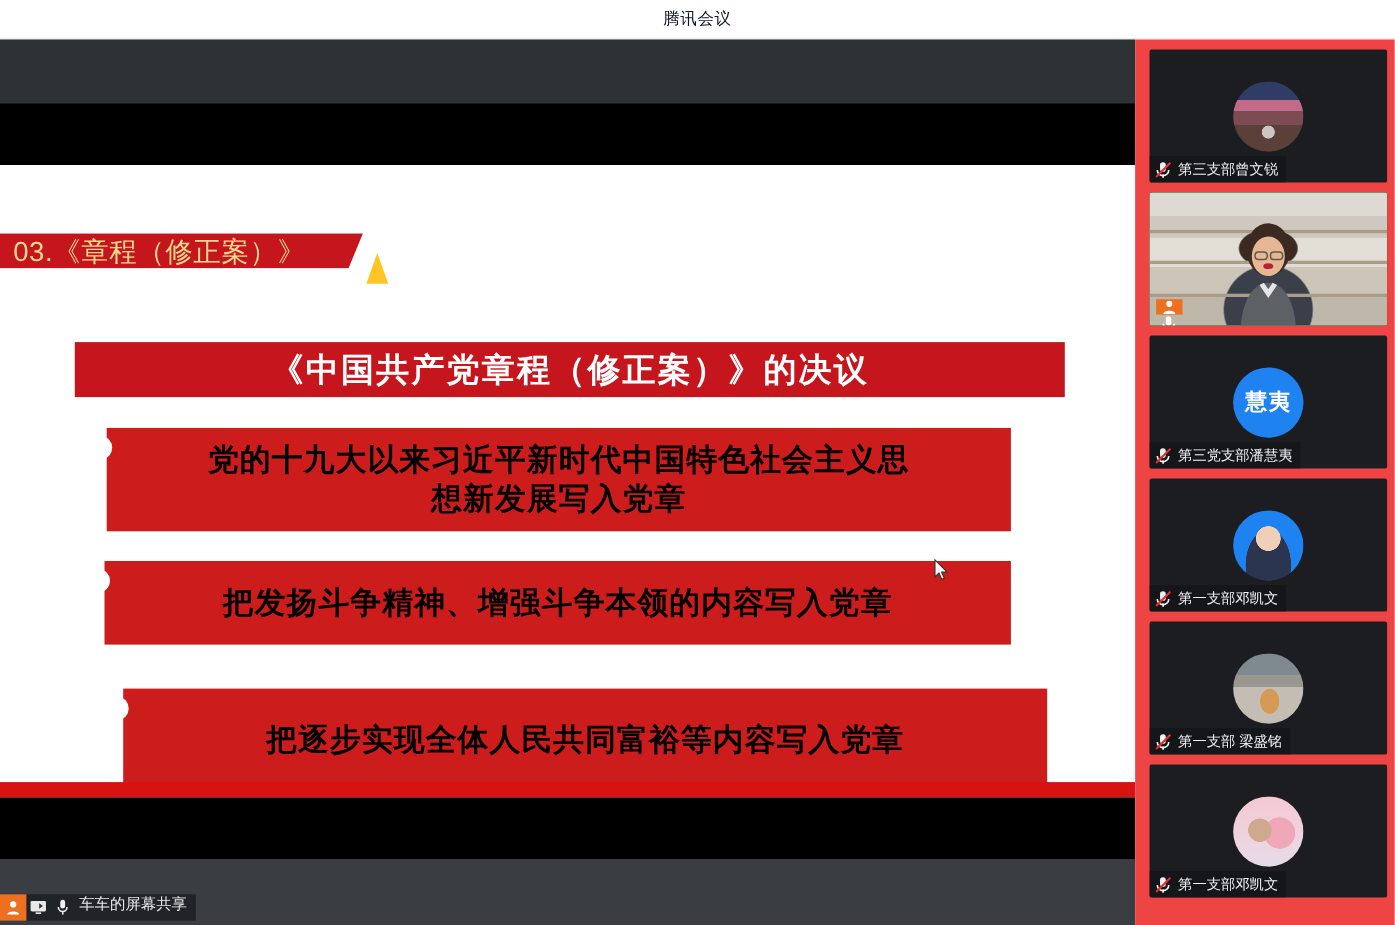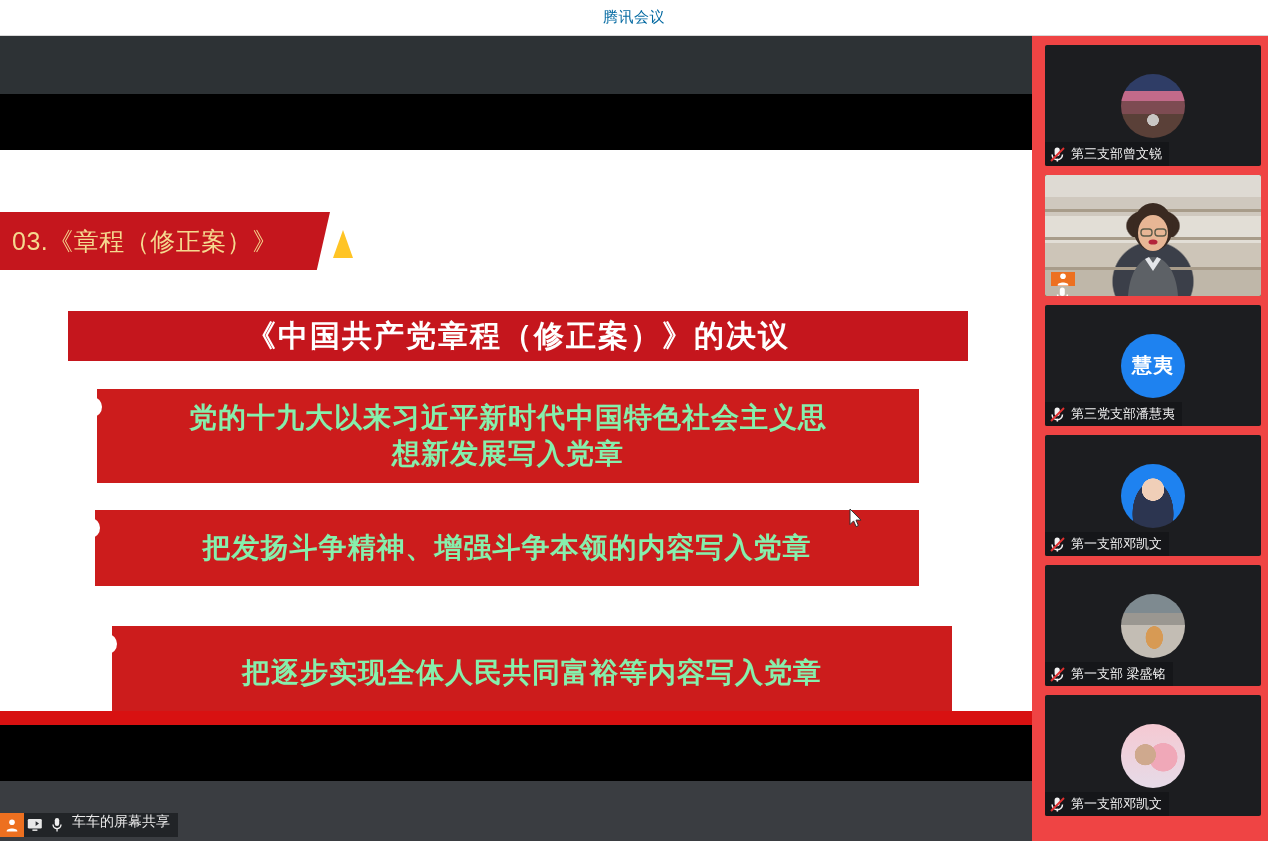--- a/index.html
+++ b/index.html
@@ -10,40 +10,40 @@
     overflow: hidden;
   }
   #app { position: relative; width: 1268px; height: 841px; background: #ffffff; }
 
   
   .titlebar {
     position: absolute; left: 0; top: 0; width: 1268px; height: 36px;
     background: #ffffff; display: flex; align-items: center; justify-content: center;
     border-bottom: 1px solid #d8d8d8;
   }
-  .titlebar-text { font-size: 15px; color: #0369a1; letter-spacing: .5px; }
+  .titlebar-text { font-size: 15px; color: #0f172a; letter-spacing: .5px; }
 
   
   .share-region {
     position: absolute; left: 0; top: 36px; width: 1032px; height: 805px;
     background: #3a3d41; overflow: hidden;
   }
   .share-topbar { position: absolute; left: 0; top: 0; width: 1032px; height: 58px; background: #2d3235; }
   .share-blackband { position: absolute; left: 0; top: 58px; width: 1032px; height: 56px; background: #000000; }
   .share-blackband-bottom { position: absolute; left: 0; top: 689px; width: 1032px; height: 56px; background: #000000; }
   .share-grayfill { position: absolute; left: 0; top: 745px; width: 1032px; height: 60px; background: #3a3d41; }
 
   
   .slide {
     position: absolute; left: 0; top: 114px; width: 1032px; height: 575px;
     background: #ffffff; overflow: hidden;
   }
   
   .section-banner {
-    position: absolute; left: 0; top: 62px; height: 58px; width: 330px;
+    position: absolute; left: 0; top: 62px; height: 32px; width: 330px;
     background: #c5161d;
     -webkit-clip-path: polygon(0 0, 100% 0, 96% 100%, 0 100%);
     clip-path: polygon(0 0, 100% 0, 96% 100%, 0 100%);
     display: flex; align-items: center;
   }
   .section-banner-text {
     font-size: 25px; color: #f5d98f; font-weight: 400; padding-left: 12px;
     white-space: nowrap; letter-spacing: .5px;
   }
   .section-triangle {
@@ -68,21 +68,21 @@
     box-shadow: 0 0 0 1px rgba(255,255,255,0.0);
   }
   .bullet-1 { left: 97px; top: 239px; width: 822px; height: 94px; }
   .bullet-2 { left: 95px; top: 360px; width: 824px; height: 76px; }
   .bullet-3 { left: 112px; top: 476px; width: 840px; height: 94px; }
   .bullet-dot {
     position: absolute; left: -13px; top: 8px; width: 18px; height: 20px;
     background: #ffffff; border-radius: 50%;
   }
   .bullet-text {
-    color: #86efac; font-size: 28px; font-weight: bold; line-height: 1.28;
+    color: #000000; font-size: 28px; font-weight: bold; line-height: 1.28;
     text-align: center; letter-spacing: 1px; padding: 0 40px; white-space: pre-line;
   }
 
   
   .slide-bottom-rule {
     position: absolute; left: 0; top: 561px; width: 1032px; height: 14px; background: #d81111;
   }
 
   
   .cursor { position: absolute; left: 849px; top: 472px; width: 14px; height: 20px; }

